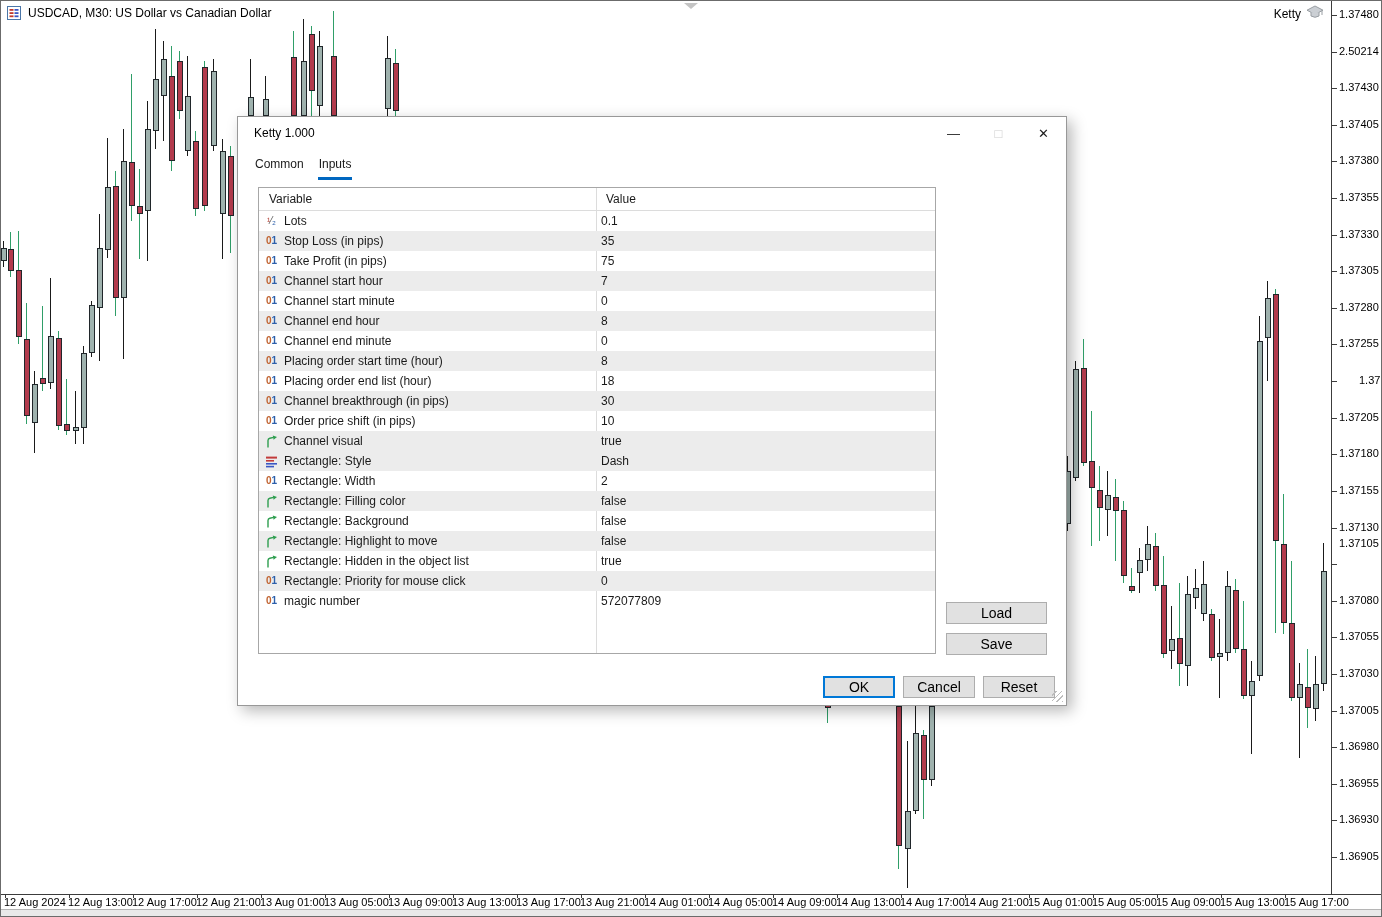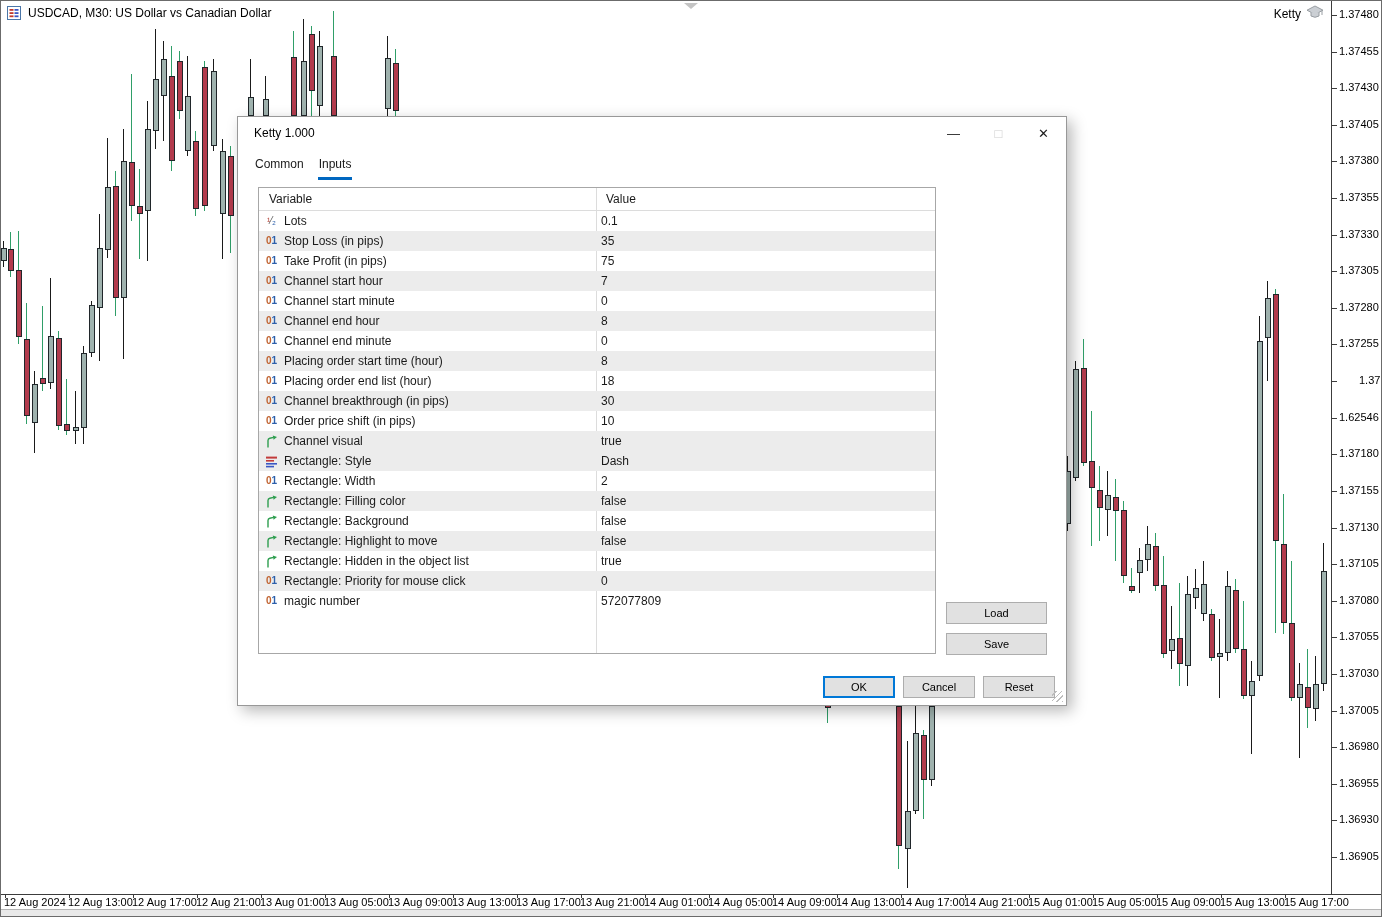--- a/index.html
+++ b/index.html
@@ -55,21 +55,21 @@
     font-size:10px;line-height:1;}
   .ricon .i0{color:#c0622f;font-weight:bold;}
   .ricon .i1{color:#2c5faa;font-weight:bold;}
   .ricon .f1{color:#b03a2e;}
   .ricon .fs{color:#555;}
   .ricon .f2{color:#2c5faa;}
   .rlabel{margin-left:5px;}
   .cell-val{position:absolute;left:342px;display:flex;align-items:center;gap:3px;}
   .swatch{width:13px;height:13px;border:1px solid #7a7a7a;box-sizing:border-box;display:inline-block;}
   .btn{position:absolute;background:#e1e1e1;border:1px solid #adadad;box-sizing:border-box;
-    font-family:"Liberation Sans",sans-serif;font-size:11px;color:#000;display:flex;
+    font-family:"Liberation Sans",sans-serif;font-size:14px;color:#000;display:flex;
     align-items:center;justify-content:center;cursor:default;}
   .btn.side{left:708px;width:101px;height:22px;}
   .btn.bottom{width:72px;height:22px;top:559px;}
   .btn.ok{border:2px solid #0078d7;}
   .grip{position:absolute;right:3px;bottom:3px;width:11px;height:11px;
     background:repeating-linear-gradient(315deg,#bdbdbd 0 1px,transparent 1px 4px);}
 </style>
 </head>
 <body>
 
@@ -260,49 +260,49 @@
 
   <div class="collapse-arrow"></div>
 
   <div class="v-sep"></div>
   <div class="h-sep"></div>
 
   <div id="price-axis">
       <div class="ptick" style="top: 14px;"></div>
       <div class="plabel" style="top: 7px;">1.37480</div>
       <div class="ptick" style="top: 51px;"></div>
-      <div class="plabel" style="top: 44px;">1.37455</div>
+      <div class="plabel" style="top: 44px;">2.50214</div>
       <div class="ptick" style="top: 87px;"></div>
       <div class="plabel" style="top: 80px;">1.37430</div>
       <div class="ptick" style="top: 124px;"></div>
       <div class="plabel" style="top: 117px;">1.37405</div>
       <div class="ptick" style="top: 160px;"></div>
       <div class="plabel" style="top: 153px;">1.37380</div>
       <div class="ptick" style="top: 197px;"></div>
       <div class="plabel" style="top: 190px;">1.37355</div>
       <div class="ptick" style="top: 234px;"></div>
       <div class="plabel" style="top: 227px;">1.37330</div>
       <div class="ptick" style="top: 270px;"></div>
       <div class="plabel" style="top: 263px;">1.37305</div>
       <div class="ptick" style="top: 307px;"></div>
       <div class="plabel" style="top: 300px;">1.37280</div>
       <div class="ptick" style="top: 343px;"></div>
       <div class="plabel" style="top: 336px;">1.37255</div>
       <div class="ptick" style="top: 380px;"></div>
       <div class="plabel" style="top: 373px; margin-left: 20px;">1.37230</div>
       <div class="ptick" style="top: 417px;"></div>
-      <div class="plabel" style="top: 410px;">1.62546</div>
+      <div class="plabel" style="top: 410px;">1.37205</div>
       <div class="ptick" style="top: 453px;"></div>
       <div class="plabel" style="top: 446px;">1.37180</div>
       <div class="ptick" style="top: 490px;"></div>
       <div class="plabel" style="top: 483px;">1.37155</div>
       <div class="ptick" style="top: 527px;"></div>
       <div class="plabel" style="top: 520px;">1.37130</div>
       <div class="ptick" style="top: 563px;"></div>
-      <div class="plabel" style="top: 556px;">1.37105</div>
+      <div class="plabel" style="top: 536px;">1.37105</div>
       <div class="ptick" style="top: 600px;"></div>
       <div class="plabel" style="top: 593px;">1.37080</div>
       <div class="ptick" style="top: 636px;"></div>
       <div class="plabel" style="top: 629px;">1.37055</div>
       <div class="ptick" style="top: 673px;"></div>
       <div class="plabel" style="top: 666px;">1.37030</div>
       <div class="ptick" style="top: 710px;"></div>
       <div class="plabel" style="top: 703px;">1.37005</div>
       <div class="ptick" style="top: 746px;"></div>
       <div class="plabel" style="top: 739px;">1.36980</div>

